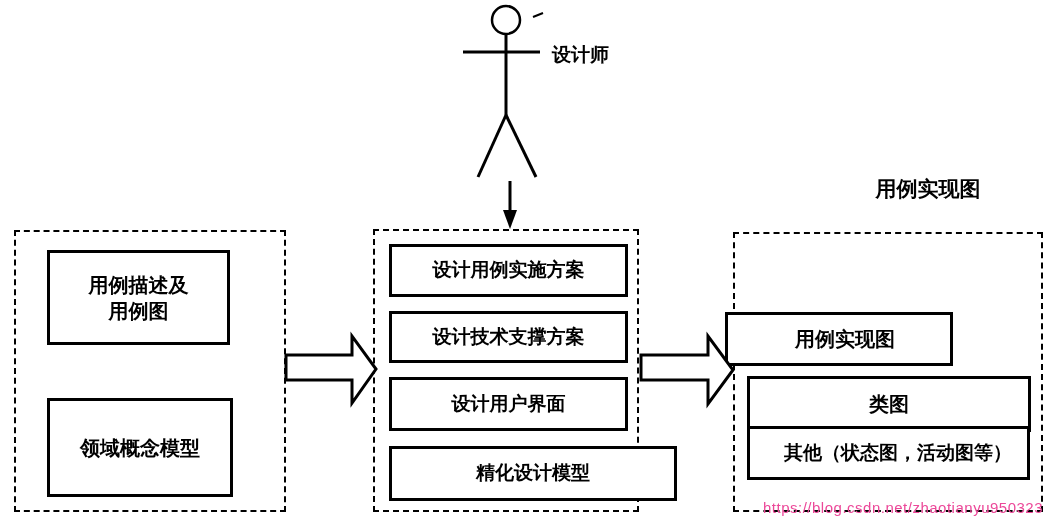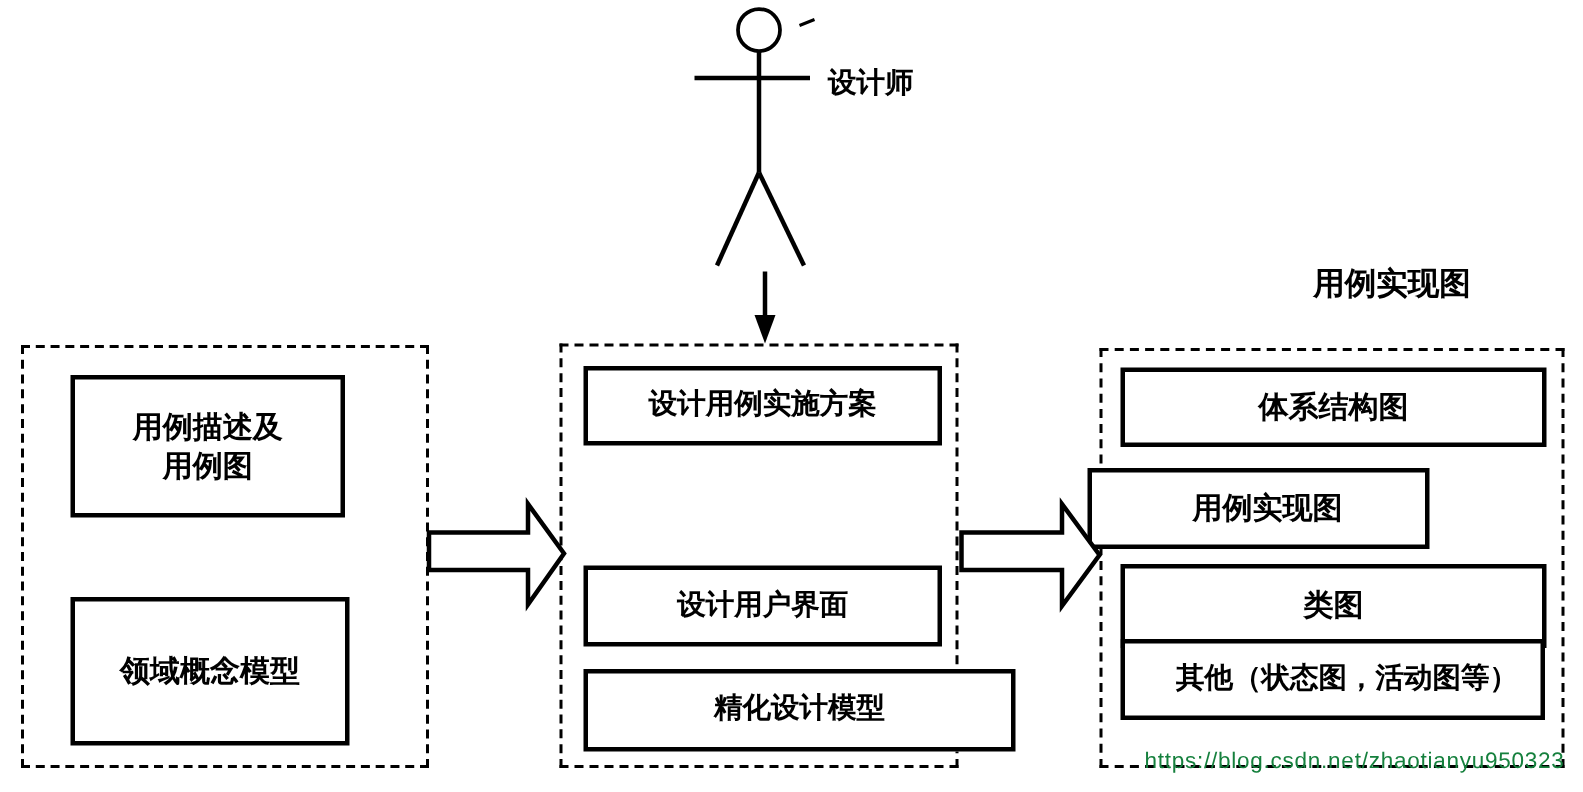--- a/index.html
+++ b/index.html
@@ -44,29 +44,29 @@
 
   <div class="dashed-group" style="left:14px;top:230px;width:272px;height:282px;"></div>
   <div class="dashed-group" style="left:373px;top:229px;width:266px;height:283px;"></div>
   <div class="dashed-group" style="left:733px;top:232px;width:310px;height:280px;"></div>
 
   <div class="node" style="left:47px;top:250px;width:183px;height:95px;">用例描述及
 用例图</div>
   <div class="node" style="left:47px;top:398px;width:186px;height:99px;">领域概念模型</div>
 
   <div class="node mid" style="left:389px;top:244px;width:239px;height:53px;">设计用例实施方案</div>
+  <div class="node mid" style="left:389px;top:311px;width:239px;height:52px;">设计技术支撑方案</div>
   <div class="node mid" style="left:389px;top:377px;width:239px;height:54px;">设计用户界面</div>
   <div class="node mid" style="left:389px;top:446px;width:288px;height:55px;">精化设计模型</div>
 
-  <div class="node" style="left:747px;top:245px;width:284px;height:53px;">体系结构图</div>
   <div class="node" style="left:725px;top:312px;width:228px;height:54px;padding-left:12px;">用例实现图</div>
   <div class="node" style="left:747px;top:376px;width:284px;height:56px;">类图</div>
   <div class="node small" style="left:747px;top:426px;width:283px;height:54px;padding-left:19px;">其他（状态图，活动图等）</div>
 
-  <div class="watermark" style="left:763px;top:499px;color:#15803d;">https://blog.csdn.net/zhaotianyu950323</div>
+  <div class="watermark" style="left:763px;top:499px;color:#ec4899;">https://blog.csdn.net/zhaotianyu950323</div>
 
   <svg class="overlay" width="1055" height="528" viewBox="0 0 1055 528">
 
     <g stroke="#000" stroke-width="3" fill="none">
       <circle cx="506" cy="20" r="14" stroke-width="2.5"></circle>
       <line x1="506" y1="34" x2="506" y2="115"></line>
       <line x1="463" y1="52" x2="540" y2="52"></line>
       <line x1="506" y1="115" x2="478" y2="177"></line>
       <line x1="506" y1="115" x2="536" y2="177"></line>
       <line x1="533" y1="17" x2="543" y2="13" stroke-width="2"></line>

